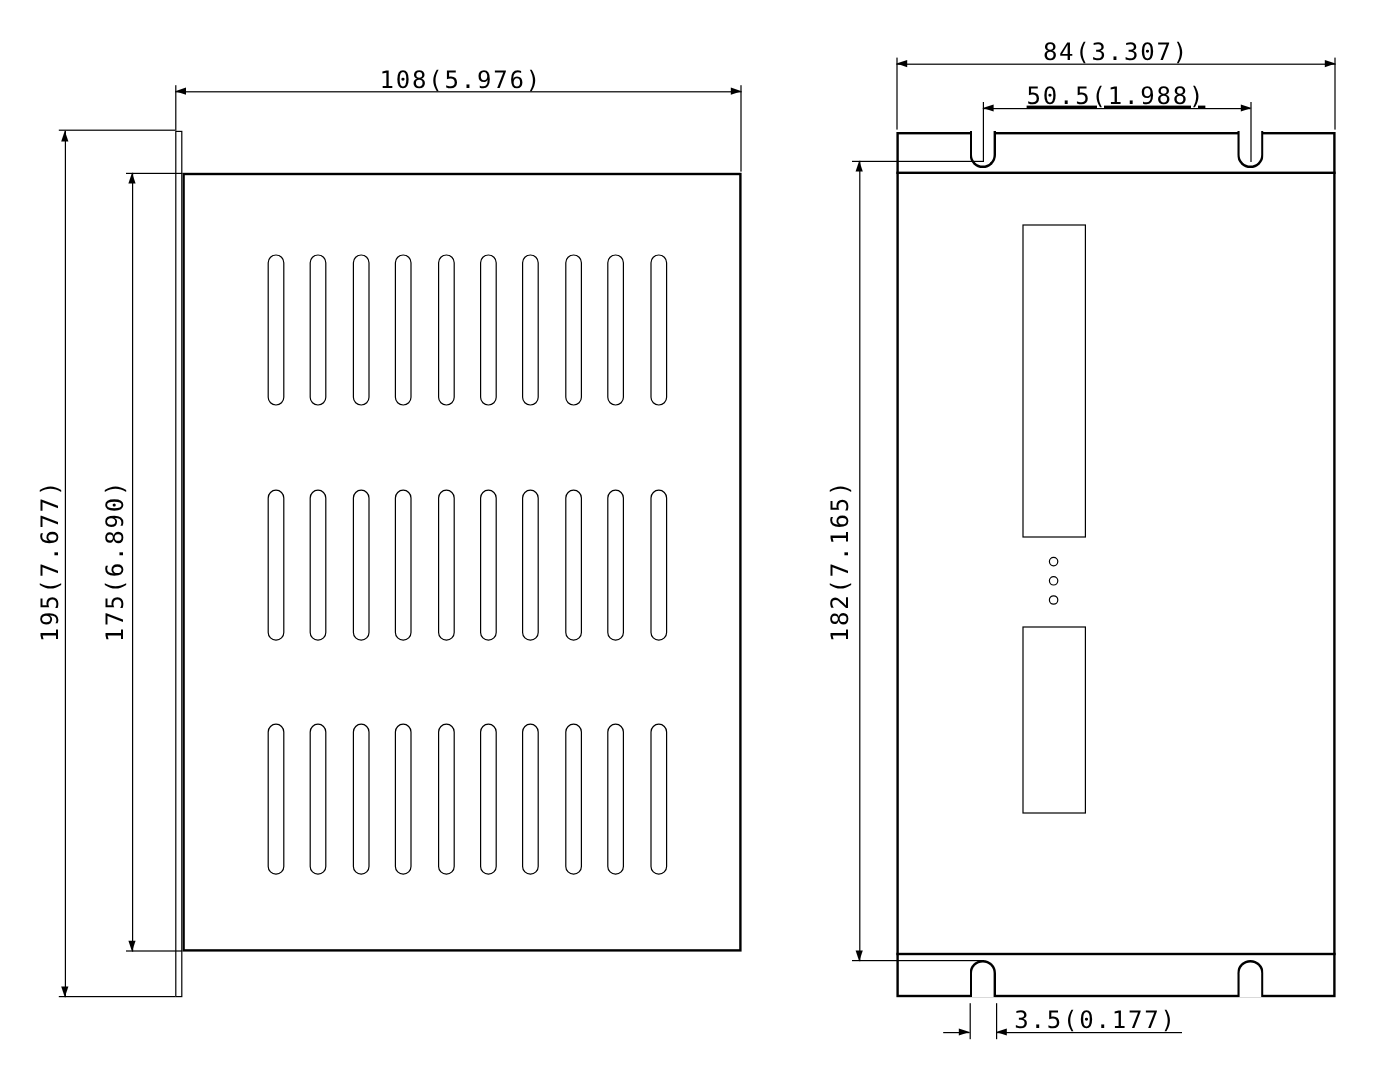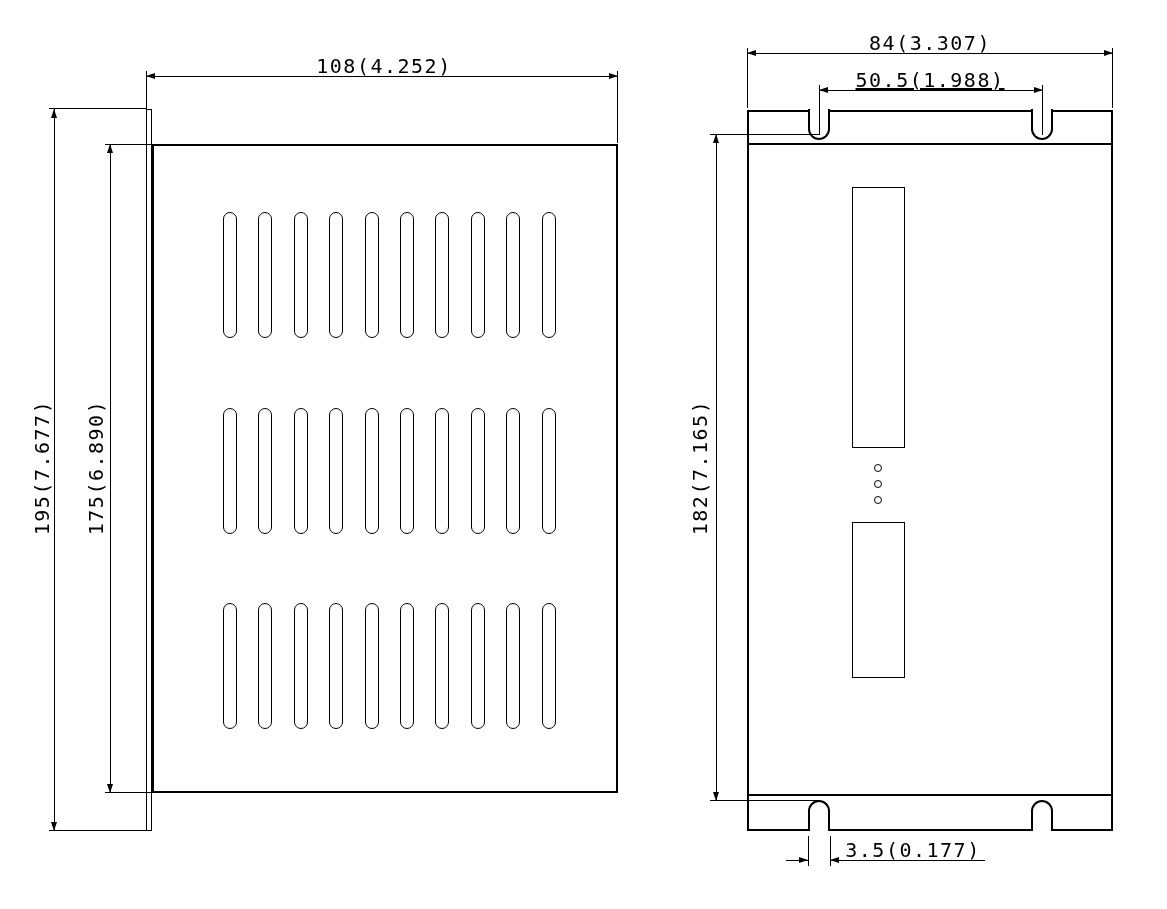--- a/index.html
+++ b/index.html
@@ -73,21 +73,21 @@
         <div class="slot" style="left: 471px; top: 603px; width: 14px; height: 126px;"></div>
         <div class="slot" style="left: 506px; top: 603px; width: 14px; height: 126px;"></div>
         <div class="slot" style="left: 542px; top: 603px; width: 14px; height: 126px;"></div>
       </div>
 
     <div class="hline" style="left:146px;top:76px;width:472px;"></div>
     <div class="vline" style="left:146px;top:71px;height:38px;"></div>
     <div class="vline" style="left:617px;top:71px;height:72px;"></div>
     <div class="arr arr-left" style="left:146px;top:73px;"></div>
     <div class="arr arr-right" style="left:609px;top:73px;"></div>
-    <div class="label" style="left:304px;top:57px;width:160px;">108(4.252)</div>
+    <div class="label" style="left:304px;top:57px;width:160px;">108(5.976)</div>
 
     <div class="vline" style="left:54px;top:109px;height:722px;"></div>
     <div class="hline" style="left:49px;top:108px;width:97px;"></div>
     <div class="hline" style="left:49px;top:830px;width:97px;"></div>
     <div class="arr arr-up" style="left:51px;top:109px;"></div>
     <div class="arr arr-down" style="left:51px;top:822px;"></div>
     <div class="label vert" style="left:-33px;top:458px;width:150px;">195(7.677)</div>
 
     <div class="vline" style="left:110px;top:144px;height:649px;"></div>
     <div class="hline" style="left:105px;top:144px;width:47px;"></div>

